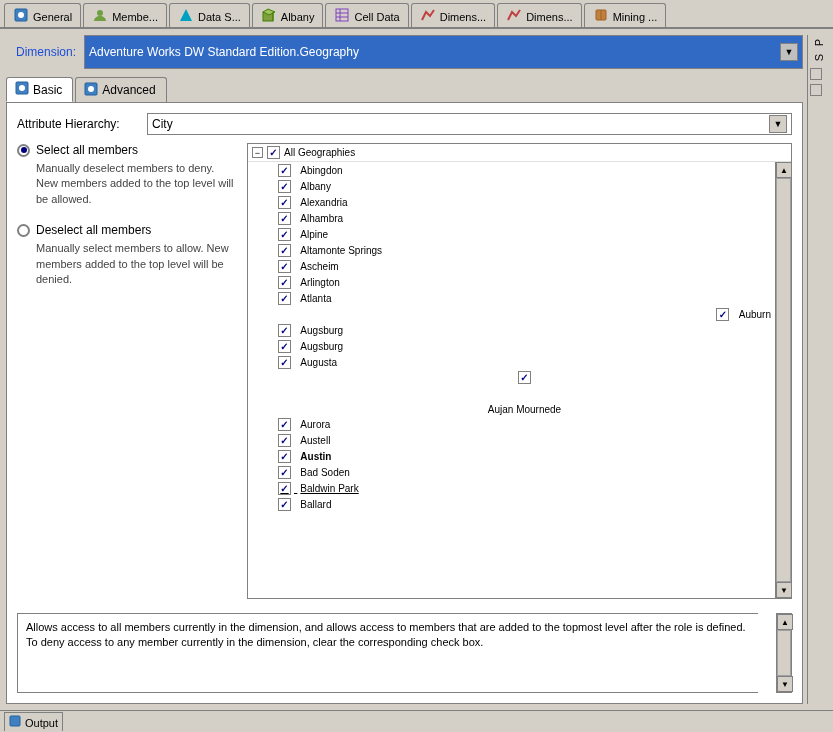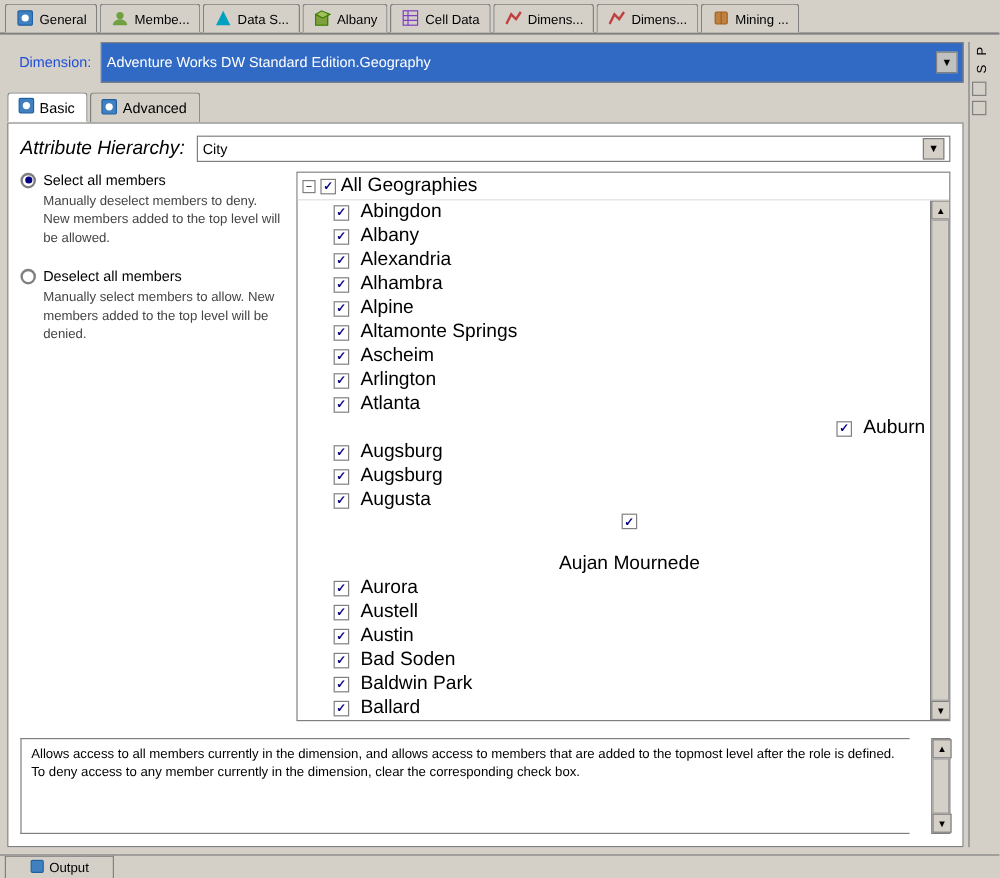--- a/index.html
+++ b/index.html
@@ -152,23 +152,22 @@
     }
 
     
     .attr-row {
       display: flex;
       align-items: center;
       gap: 10px;
     }
 
     .attr-label {
-      font-size: 16px;
+      font-size: 12px;
       min-width: 120px;
-      font-style: italic;
     }
 
     .attr-dropdown {
       flex: 1;
       display: flex;
       align-items: center;
       background: #fff;
       border: 1px solid #808080;
       height: 22px;
       padding: 2px 4px;
@@ -295,21 +294,21 @@
     }
 
     .checkbox.checked::after {
       content: '✓';
       font-size: 10px;
       color: #000080;
       font-weight: bold;
     }
 
     .tree-item-label {
-      font-size: 16px;
+      font-size: 10px;
     }
 
     .collapse-btn {
       width: 11px;
       height: 11px;
       border: 1px solid #808080;
       background: #fff;
       display: flex;
       align-items: center;
       justify-content: center;
@@ -324,23 +323,23 @@
       border-top: 1px solid #808080;
       height: 22px;
       display: flex;
       align-items: center;
       padding: 0 4px;
       gap: 4px;
     }
 
     .output-tab {
       display: flex;
-      align-items: center;
+      align-items: flex-end;
       gap: 4px;
-      padding: 2px 20px;
+      padding: 2px 4px;
       background: #d4d0c8;
       border: 1px solid #808080;
       border-bottom: none;
       font-size: 11px;
       cursor: pointer;
     }
 
     
     .right-labels {
       display: flex;
@@ -581,23 +580,23 @@
                   <div class="tree-item" style="padding-left: 30px;"><div class="checkbox checked"></div>&nbsp;<span class="tree-item-label">Ascheim</span></div>
                   <div class="tree-item" style="padding-left: 30px;"><div class="checkbox checked"></div>&nbsp;<span class="tree-item-label">Arlington</span></div>
                   <div class="tree-item" style="padding-left: 30px;"><div class="checkbox checked"></div>&nbsp;<span class="tree-item-label">Atlanta</span></div>
                   <div class="tree-item" style="padding-left: 30px; justify-content: flex-end;"><div class="checkbox checked"></div>&nbsp;<span class="tree-item-label">Auburn</span></div>
                   <div class="tree-item" style="padding-left: 30px;"><div class="checkbox checked"></div>&nbsp;<span class="tree-item-label">Augsburg</span></div>
                   <div class="tree-item" style="padding-left: 30px;"><div class="checkbox checked"></div>&nbsp;<span class="tree-item-label">Augsburg</span></div>
                   <div class="tree-item" style="padding-left: 30px;"><div class="checkbox checked"></div>&nbsp;<span class="tree-item-label">Augusta</span></div>
                   <div class="tree-item" style="padding-left: 30px; flex-direction: column;"><div class="checkbox checked"></div>&nbsp;<span class="tree-item-label">Aujan Mournede</span></div>
                   <div class="tree-item" style="padding-left: 30px;"><div class="checkbox checked"></div>&nbsp;<span class="tree-item-label">Aurora</span></div>
                   <div class="tree-item" style="padding-left: 30px;"><div class="checkbox checked"></div>&nbsp;<span class="tree-item-label">Austell</span></div>
-                  <div class="tree-item" style="padding-left: 30px;"><div class="checkbox checked"></div>&nbsp;<span class="tree-item-label">Austin</span></div>
+                  <div class="tree-item" style="padding-left: 30px; font-weight: bold;"><div class="checkbox checked"></div>&nbsp;<span class="tree-item-label">Austin</span></div>
                   <div class="tree-item" style="padding-left: 30px;"><div class="checkbox checked"></div>&nbsp;<span class="tree-item-label">Bad Soden</span></div>
-                  <div class="tree-item" style="padding-left: 30px;"><div class="checkbox checked"></div>&nbsp;<span class="tree-item-label">Baldwin Park</span></div>
+                  <div class="tree-item" style="padding-left: 30px; text-decoration: underline;"><div class="checkbox checked"></div>&nbsp;<span class="tree-item-label">Baldwin Park</span></div>
                   <div class="tree-item" style="padding-left: 30px;"><div class="checkbox checked"></div>&nbsp;<span class="tree-item-label">Ballard</span></div>
                 </div>
               <div class="tree-scrollbar-v">
                 <div class="scroll-up-btn">▲</div>
                 <div class="scroll-track"></div>
                 <div class="scroll-down-btn">▼</div>
               </div>
             </div>
           </div>
 

